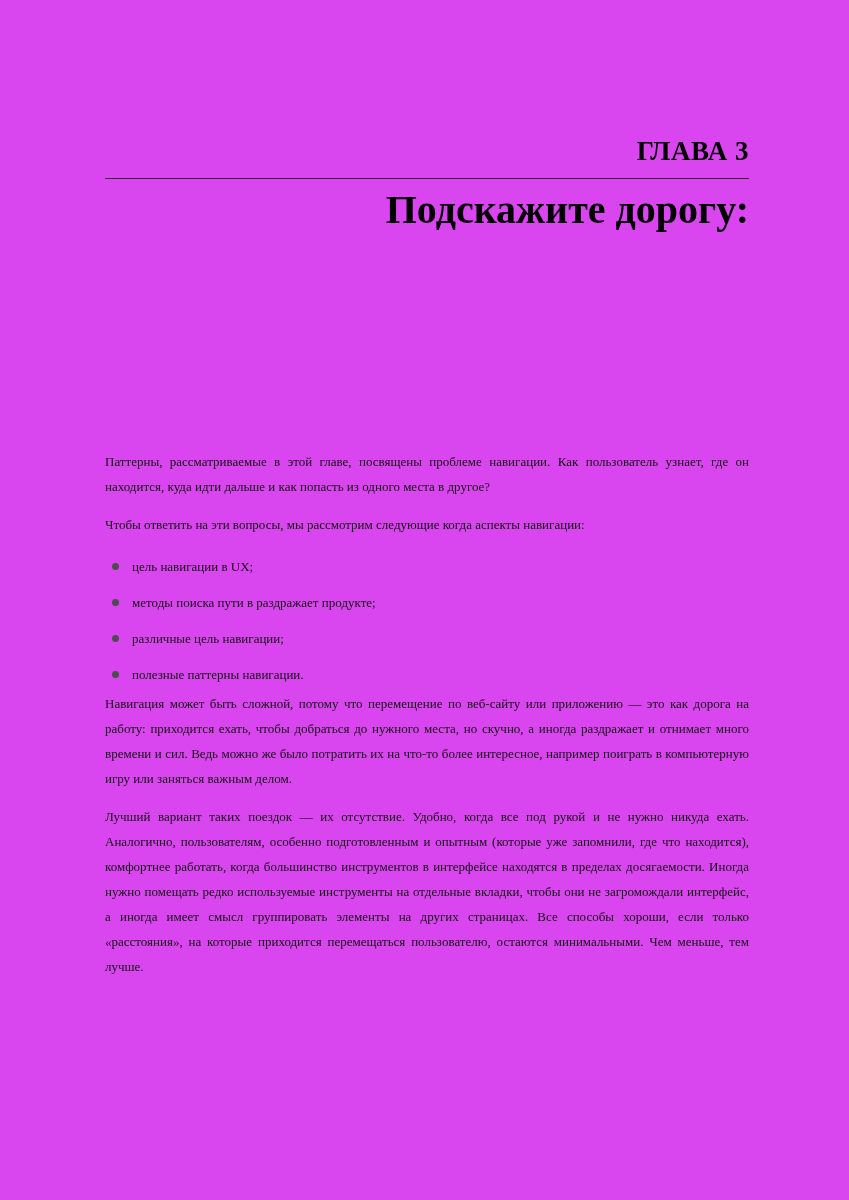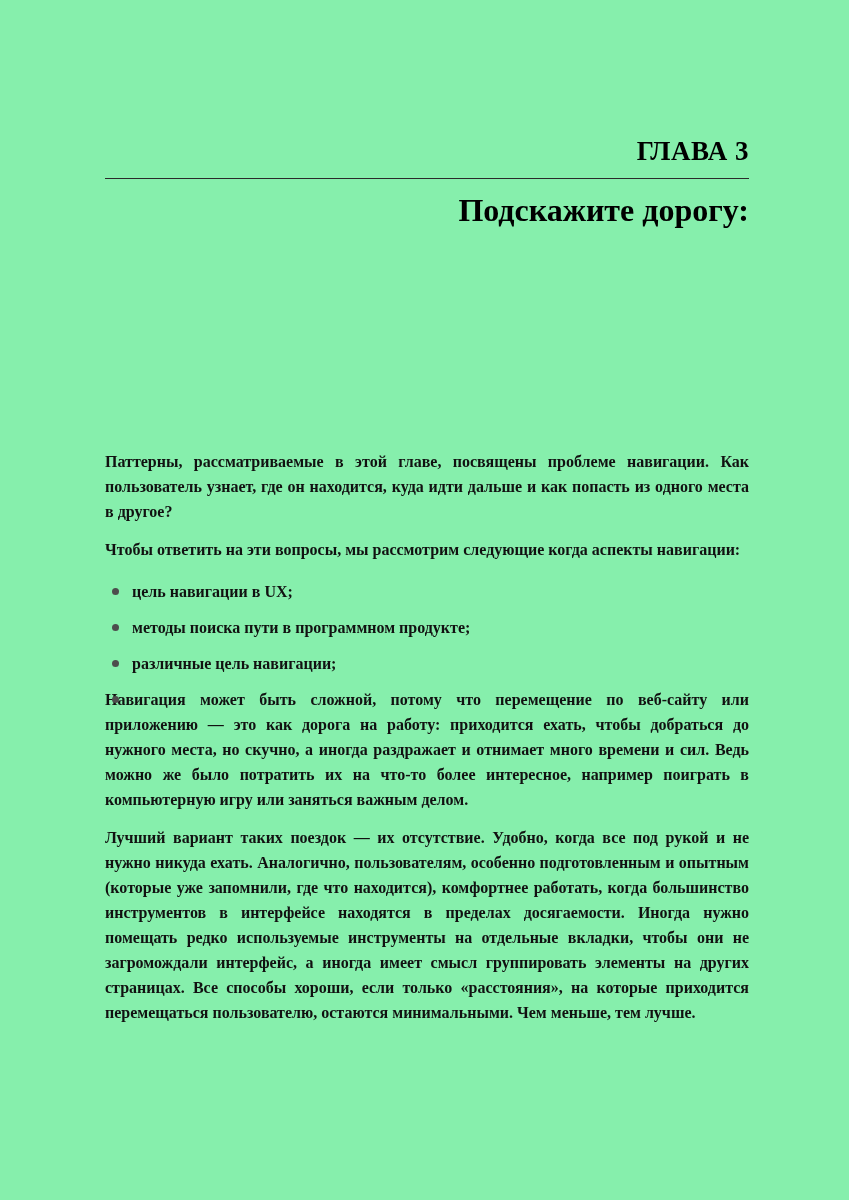--- a/index.html
+++ b/index.html
@@ -7,21 +7,21 @@
   html, body {
     background: #ffffff;
     font-family: "Liberation Serif", "DejaVu Serif", serif;
     color: #111111;
   }
 
   .page {
     position: relative;
     width: 849px;
     height: 1200px;
-    background: #86efac;
+    background: #d946ef;
     overflow: hidden;
     padding: 0 100px 0 105px;
   }
 
   
   .chapter-label {
     margin-top: 136px;
     text-align: right;
     font-size: 27px;
     font-weight: 700;
@@ -33,34 +33,33 @@
     margin-top: 11px;
     border: none;
     border-top: 1.5px solid #2b2b2b;
     height: 0;
     width: 100%;
   }
 
   .chapter-title {
     margin-top: 10px;
     text-align: right;
-    font-size: 32px;
+    font-size: 40px;
     line-height: 42px;
     font-weight: 700;
     color: #000000;
   }
 
   
   .body-copy {
     margin-top: 176px;
-    font-size: 16px;
+    font-size: 13px;
     line-height: 25px;
     text-align: justify;
     hyphens: auto;
-    font-weight: bold;
     -webkit-hyphens: auto;
   }
 
   .body-copy p {
     margin-bottom: 13px;
   }
 
   .body-copy p:last-child {
     margin-bottom: 16px;
   }
@@ -115,28 +114,29 @@
 
     <p>Чтобы ответить на эти вопросы, мы рассмотрим следующие когда аспекты навигации:</p>
 
     <ul class="bullet-list">
       <li>
         <span class="bullet-dot"></span>
         <span>цель навигации в UX;</span>
       </li>
       <li>
         <span class="bullet-dot"></span>
-        <span>методы поиска пути в программном продукте;</span>
+        <span>методы поиска пути в раздражает продукте;</span>
       </li>
       <li>
         <span class="bullet-dot"></span>
         <span>различные цель навигации;</span>
       </li>
       <li>
         <span class="bullet-dot"></span>
+        <span>полезные паттерны навигации.</span>
       </li>
     </ul>
 
     <p>Навигация может быть сложной, потому что перемещение по веб-сайту или приложению — это как дорога на работу: приходится ехать, чтобы добраться до нужного места, но скучно, а иногда раздражает и отнимает много времени и сил. Ведь можно же было потратить их на что-то более интересное, например поиграть в компьютерную игру или заняться важным делом.</p>
 
     <p>Лучший вариант таких поездок — их отсутствие. Удобно, когда все под рукой и не нужно никуда ехать. Аналогично, пользователям, особенно подготовленным и опытным (которые уже запомнили, где что находится), комфортнее работать, когда большинство инструментов в интерфейсе находятся в пределах досягаемости. Иногда нужно помещать редко используемые инструменты на отдельные вкладки, чтобы они не загромождали интерфейс, а иногда имеет смысл группировать элементы на других страницах. Все способы хороши, если только «расстояния», на которые приходится перемещаться пользователю, остаются минимальными. Чем меньше, тем лучше.</p>
 
   </main>
 
 </div>

